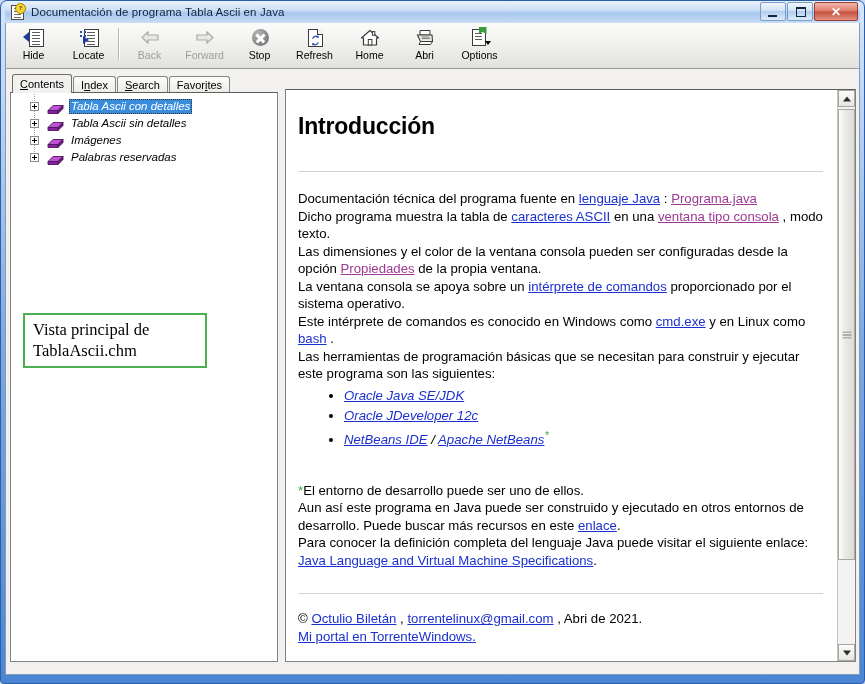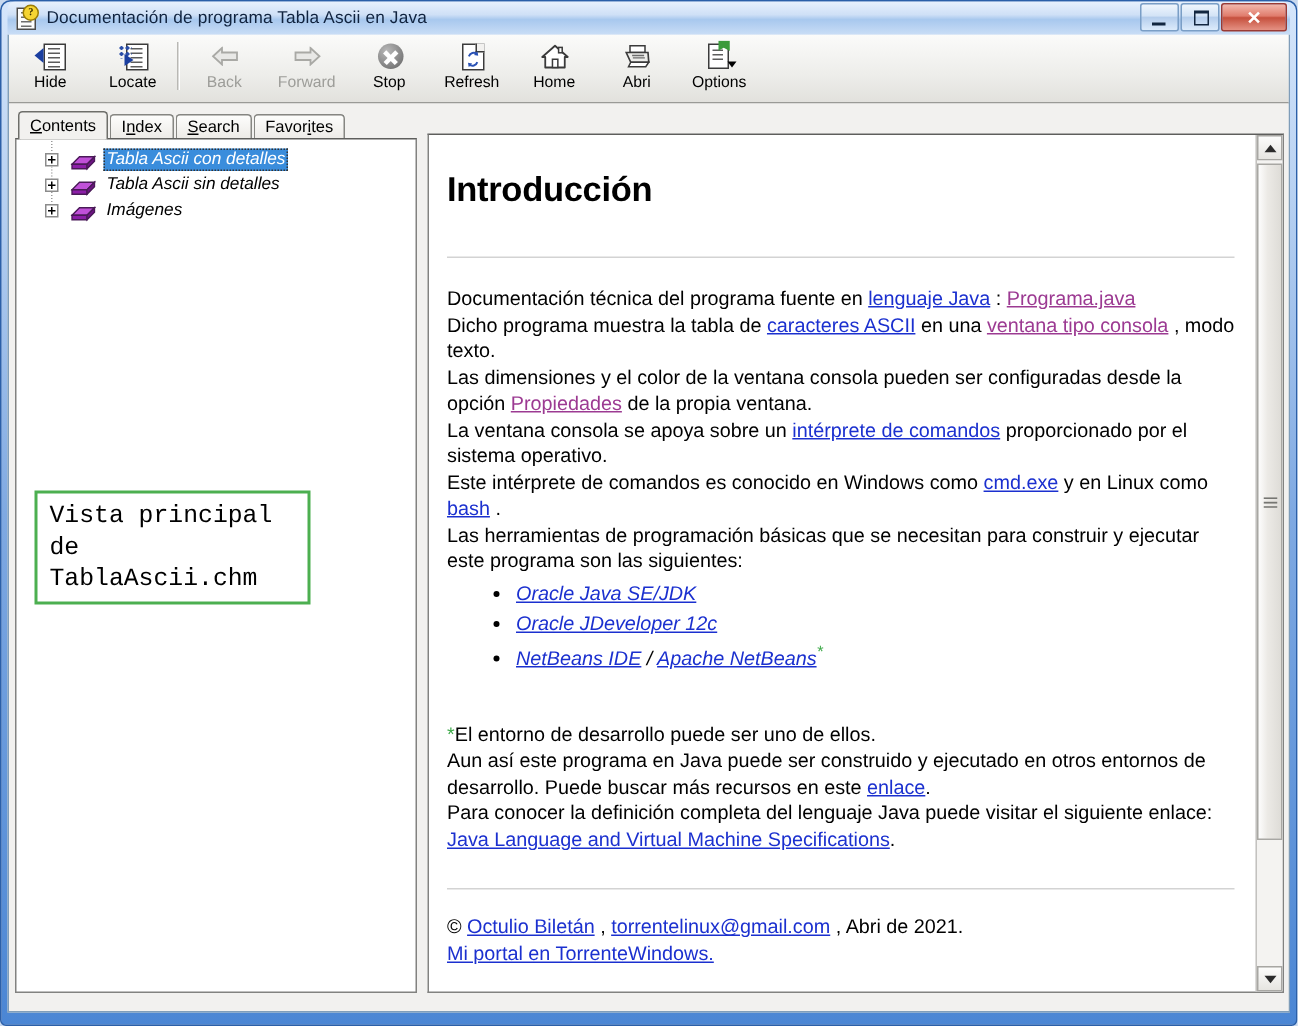--- a/index.html
+++ b/index.html
@@ -377,26 +377,26 @@
   .tree-item.selected .tree-label {
     background: #3a8ddc;
     color: #ffffff;
     outline: 1px dotted #333;
     outline-offset: -1px;
   }
 
   #annotation {
     position: absolute;
     left: 12px;
-    top: 234px;
+    top: 220px;
     width: 166px;
     border: 2px solid #4caf50;
     background: #ffffff;
     padding: 4px 6px 5px 8px;
-    font-family: Liberation Mono, monospace;
+    font-family: Liberation Serif, serif;
     font-size: 16.5px;
     line-height: 21px;
     color: #000;
   }
 
   
   #splitter {
     width: 7px;
     flex: 0 0 auto;
     cursor: col-resize;
@@ -689,20 +689,32 @@
             <span class="book">
               <svg width="17" height="12" viewBox="0 0 17 12">
                 <path d="M1 7.5 L6 2.5 L16 2.5 L11 7.5 Z" fill="#c050d8" stroke="#4a1a58" stroke-width="0.9"></path>
                 <path d="M1 7.5 L11 7.5 L11 10.5 L1 10.5 Z" fill="#8c1ea8" stroke="#4a1a58" stroke-width="0.9"></path>
                 <path d="M11 7.5 L16 2.5 L16 5.5 L11 10.5 Z" fill="#6d1383" stroke="#4a1a58" stroke-width="0.9"></path>
               </svg>
             </span>
             <span class="tree-label">Imágenes</span>
           </div>
 
+          <div class="tree-item">
+            <span class="dotline"></span>
+            <span class="expander"></span>
+            <span class="book">
+              <svg width="17" height="12" viewBox="0 0 17 12">
+                <path d="M1 7.5 L6 2.5 L16 2.5 L11 7.5 Z" fill="#c050d8" stroke="#4a1a58" stroke-width="0.9"></path>
+                <path d="M1 7.5 L11 7.5 L11 10.5 L1 10.5 Z" fill="#8c1ea8" stroke="#4a1a58" stroke-width="0.9"></path>
+                <path d="M11 7.5 L16 2.5 L16 5.5 L11 10.5 Z" fill="#6d1383" stroke="#4a1a58" stroke-width="0.9"></path>
+              </svg>
+            </span>
+            <span class="tree-label">Palabras reservadas</span>
+          </div>
 
           <div id="annotation">
             <div>Vista principal de</div>
             <div>TablaAscii.chm</div>
           </div>
 
         </div>
       </div>
 
       <div id="splitter"></div>

